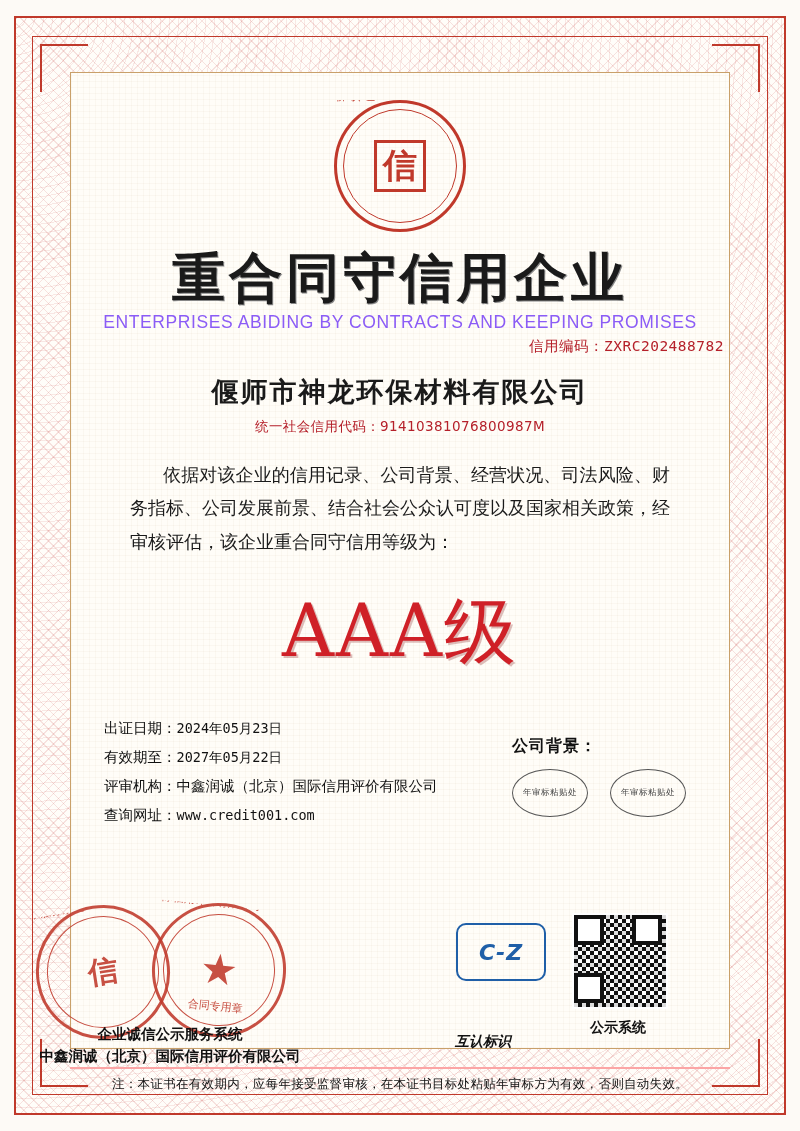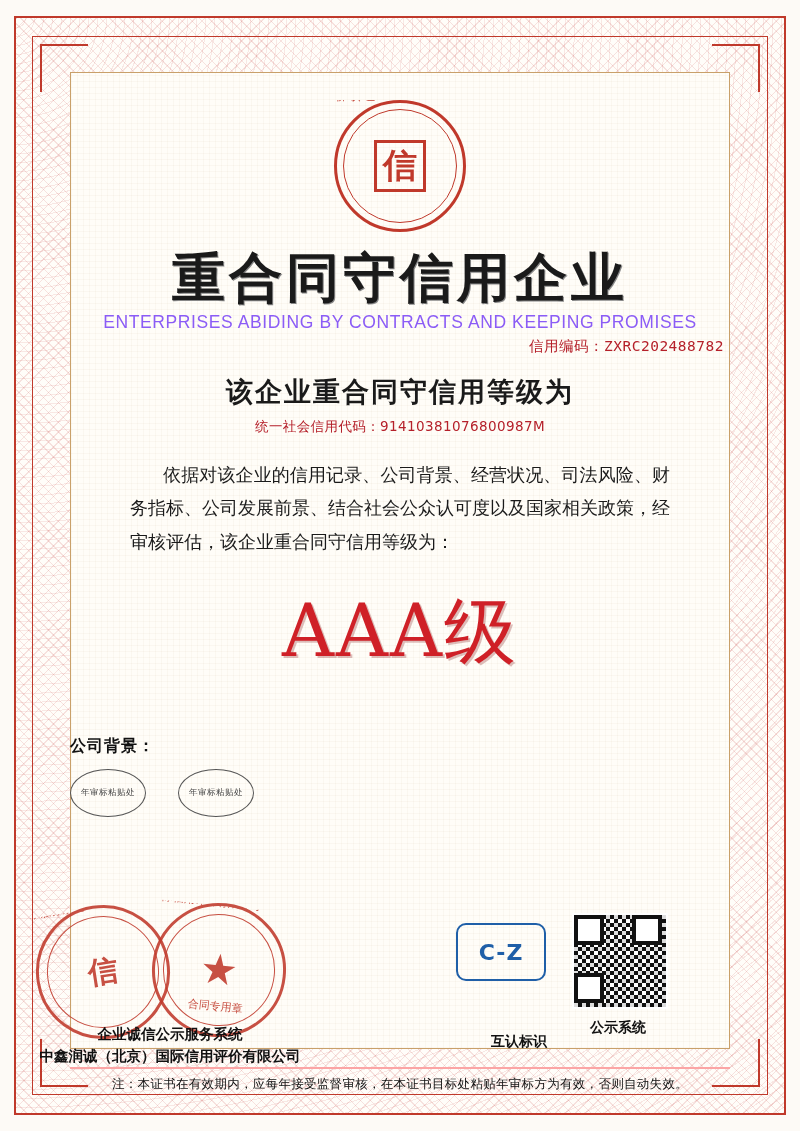--- a/index.html
+++ b/index.html
@@ -139,21 +139,21 @@
   }
   .meta .mono{font-family:"DejaVu Sans Mono", monospace;font-size:13.5px;}
   .annual{
     margin-right:44px;margin-top:22px;
     text-align:center;
   }
   .annual .ttl{
     font-size:16px;font-weight:bold;color:#111;letter-spacing:1px;
     font-family:"DejaVu Sans", sans-serif;text-align:left;
   }
-  .circles{margin-top:12px;display:flex;gap:32px;}
+  .circles{margin-top:12px;display:flex;gap:22px;}
   .annual-circle{
     width:74px;height:46px;border:1px solid #555;border-radius:50%;
     display:flex;align-items:center;justify-content:center;
     font-size:8.5px;color:#444;letter-spacing:.5px;
     font-family:"DejaVu Sans", sans-serif;
   }
 
   .seals{
     position:absolute;left:0;right:0;bottom:46px;height:180px;
   }
@@ -174,21 +174,21 @@
     color:#c0392b;font-size:42px;line-height:1;
   }
   .seal svg text{fill:#c0392b;font-size:11px;font-family:"DejaVu Sans",sans-serif;}
   .seal-caption{
     position:absolute;left:20px;top:118px;width:300px;text-align:center;
     font-size:14.5px;line-height:1.55;color:#111;font-weight:bold;
     font-family:"DejaVu Sans", sans-serif;
   }
 
   .mutual{
-    position:absolute;left:455px;top:18px;width:92px;text-align:right;
+    position:absolute;left:455px;top:18px;width:92px;text-align:left;font-style:italic;
   }
   .mutual .logo{
     width:86px;height:54px;margin:0 auto;
     border:2px solid #1f5fa8;border-radius:10px;
     display:flex;align-items:center;justify-content:center;
     color:#1f5fa8;font-weight:bold;font-size:22px;
     font-family:"DejaVu Sans",sans-serif;letter-spacing:1px;
   }
   .mutual .cap{margin-top:52px;font-size:14px;font-weight:bold;color:#111;font-family:"DejaVu Sans",sans-serif;}
 
@@ -249,30 +249,44 @@
       <div class="xin">信</div>
     </div>
 
     <div class="title-cn">重合同守信用企业</div>
     <div class="title-en">ENTERPRISES ABIDING BY CONTRACTS AND KEEPING PROMISES</div>
 
     <div class="credit-no">
       <span class="lbl">信用编码：</span><span>ZXRC202488782</span>
     </div>
 
-    <div class="company">该企业重合同守信用等级为</div>
+    <div class="company">偃师市神龙环保材料有限公司</div>
     <div class="uscc">
       <span>统一社会信用代码：</span><span>91410381076800987M</span>
     </div>
 
     <div class="para"><span class="indent"></span><span>依据对该企业的信用记录、公司背景、经营状况、司法风险、财务指标、公司发展前景、结合社会公众认可度以及国家相关政策，经审核评估，该企业重合同守信用等级为：</span></div>
 
     <div class="grade">AAA级</div>
 
     <div class="lower">
+      <div class="meta">
+        <div>
+          <span>出证日期：</span><span class="mono">2024年05月23日</span>
+        </div>
+        <div>
+          <span>有效期至：</span><span class="mono">2027年05月22日</span>
+        </div>
+        <div>
+          <span>评审机构：</span><span>中鑫润诚（北京）国际信用评价有限公司</span>
+        </div>
+        <div>
+          <span>查询网址：</span><span class="mono">www.credit001.com</span>
+        </div>
+      </div>
 
       <div class="annual">
         <div class="ttl">公司背景：</div>
         <div class="circles">
           <div class="annual-circle">年审标粘贴处</div>
           <div class="annual-circle">年审标粘贴处</div>
         </div>
       </div>
     </div>
 

